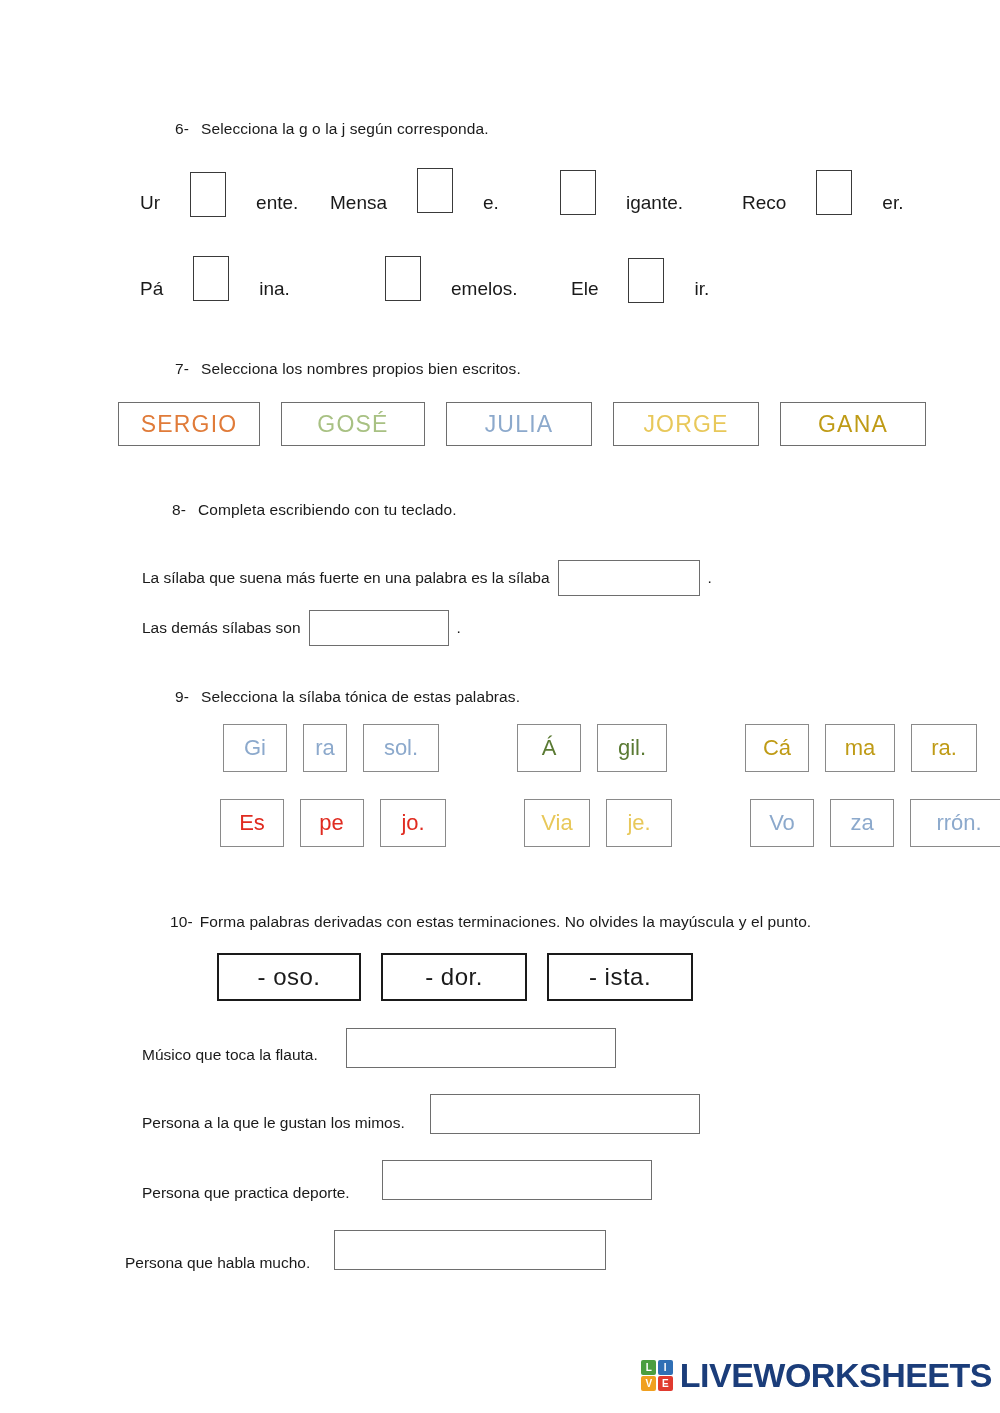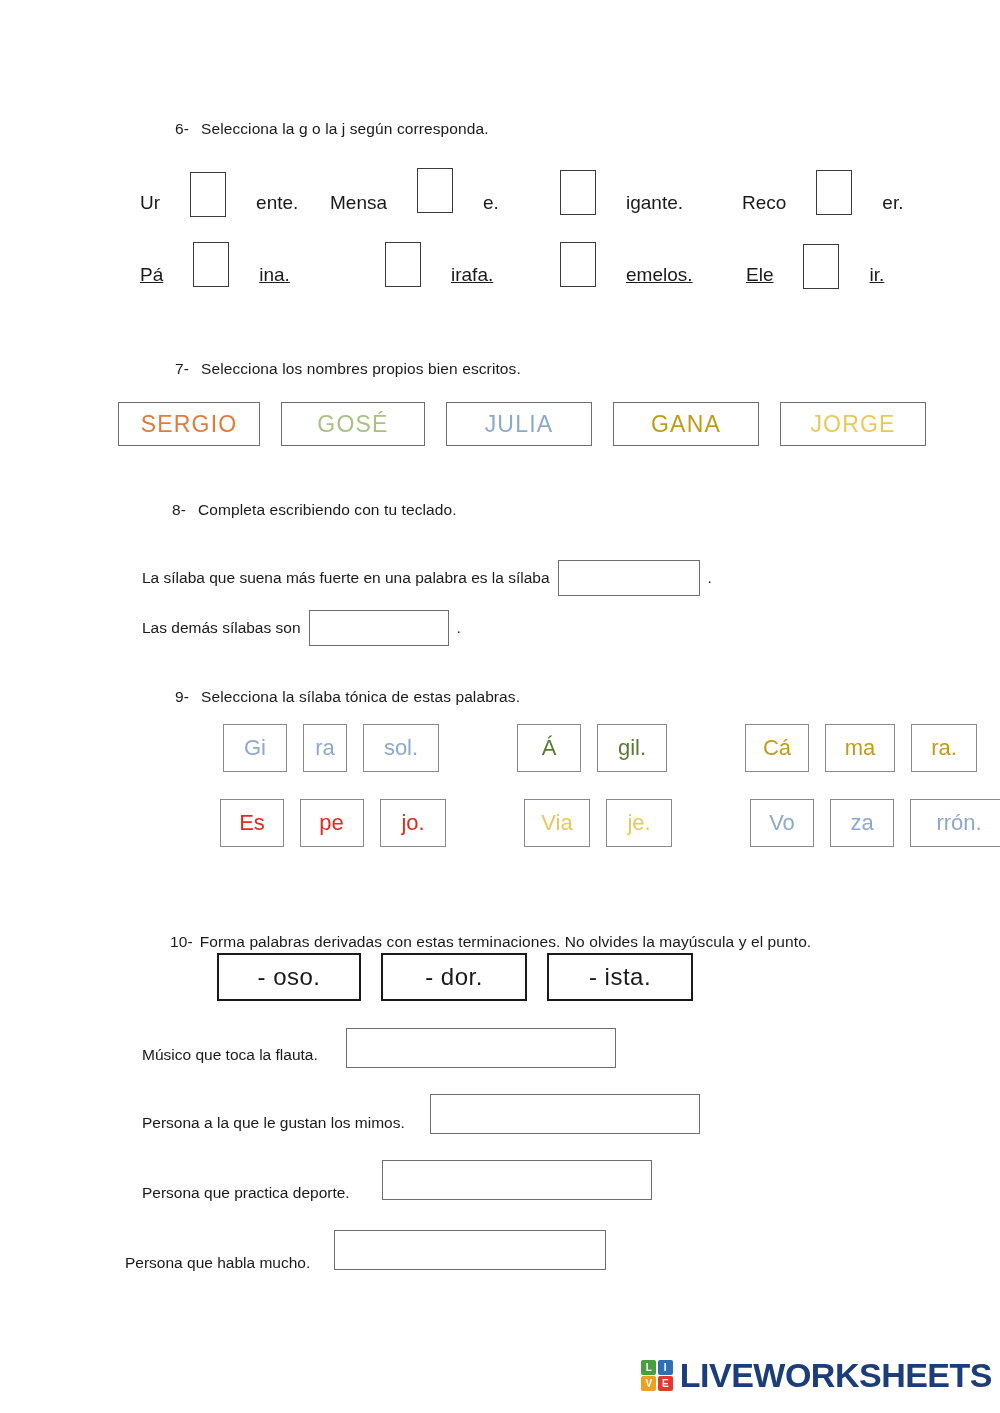--- a/index.html
+++ b/index.html
@@ -135,31 +135,26 @@
       <span class="blankbox" style="top:-10px;"></span>
       <span class="txt">igante.</span>
     </div>
     <div class="ex6-item">
       <span class="txt">Reco</span>
       <span class="blankbox" style="top:-10px;"></span>
       <span class="txt">er.</span>
     </div>
   </div>
 
-  <div class="abs ex6-row" style="left:140px; top:252px;text-decoration:underline;">
+  <div class="abs ex6-row" style="left:140px; top:266px;">
     <div class="ex6-item" style="width:215px;">
       <span class="txt">Pá</span>
       <span class="blankbox" style="top:-10px;"></span>
       <span class="txt">ina.</span>
     </div>
-    <div class="ex6-item" style="width:175px;">
-      <span class="txt"></span>
-      <span class="blankbox" style="top:-10px;"></span>
-      <span class="txt">irafa.</span>
-    </div>
     <div class="ex6-item" style="width:216px;">
       <span class="txt"></span>
       <span class="blankbox" style="top:-10px;"></span>
       <span class="txt">emelos.</span>
     </div>
     <div class="ex6-item">
       <span class="txt">Ele</span>
       <span class="blankbox" style="top:-8px;"></span>
       <span class="txt">ir.</span>
     </div>
@@ -172,25 +167,25 @@
   <div class="abs" style="left:118px; top:402px; display:flex; gap:21px;">
     <div class="optbox" style="width:142px; color:#e07b39;">
       <span>SERGIO</span>
     </div>
     <div class="optbox" style="width:144px; color:#a8c183;">
       <span>GOSÉ</span>
     </div>
     <div class="optbox" style="width:146px; color:#8ca9cc;">
       <span>JULIA</span>
     </div>
+    <div class="optbox" style="width:146px; color:#e8c85a;">
+      <span>JORGE</span>
+    </div>
     <div class="optbox" style="width:146px; color:#bf9b16;">
       <span>GANA</span>
-    </div>
-    <div class="optbox" style="width:146px; color:#e8c85a;">
-      <span>JORGE</span>
     </div>
   </div>
 
   <div class="abs qhead" style="left:172px; top:501px;">
     <span class="qnum pad">8-</span><span>Completa escribiendo con tu teclado.</span>
   </div>
 
   <div class="abs textline" style="left:142px; top:560px;">
     <span>La sílaba que suena más fuerte en una palabra es la sílaba</span>
     <span class="inputbox" style="width:142px; margin:0 8px;"></span>
@@ -267,21 +262,21 @@
       <div class="chip" style="width:64px; color:#8ca9cc;">
           <span>za</span>
         </div>
       <div class="chip" style="width:98px; color:#8ca9cc;">
           <span>rrón.</span>
         </div>
     </div>
   </div>
 
   <div class="abs qhead" style="left:170px; top:913px;">
-    <span class="qnum" style="margin-right:7px;margin-top:20px;">10-</span><span>Forma palabras derivadas con estas terminaciones. No olvides la mayúscula y el punto.</span>
+    <span class="qnum" style="margin-right:7px;">10-</span><span>Forma palabras derivadas con estas terminaciones. No olvides la mayúscula y el punto.</span>
   </div>
 
   <div class="abs" style="left:217px; top:953px; display:flex; gap:20px;">
     <div class="sufbox" style="width:144px;">
       <span>-  oso.</span>
     </div>
     <div class="sufbox" style="width:146px;">
       <span>-  dor.</span>
     </div>
     <div class="sufbox" style="width:146px;">

